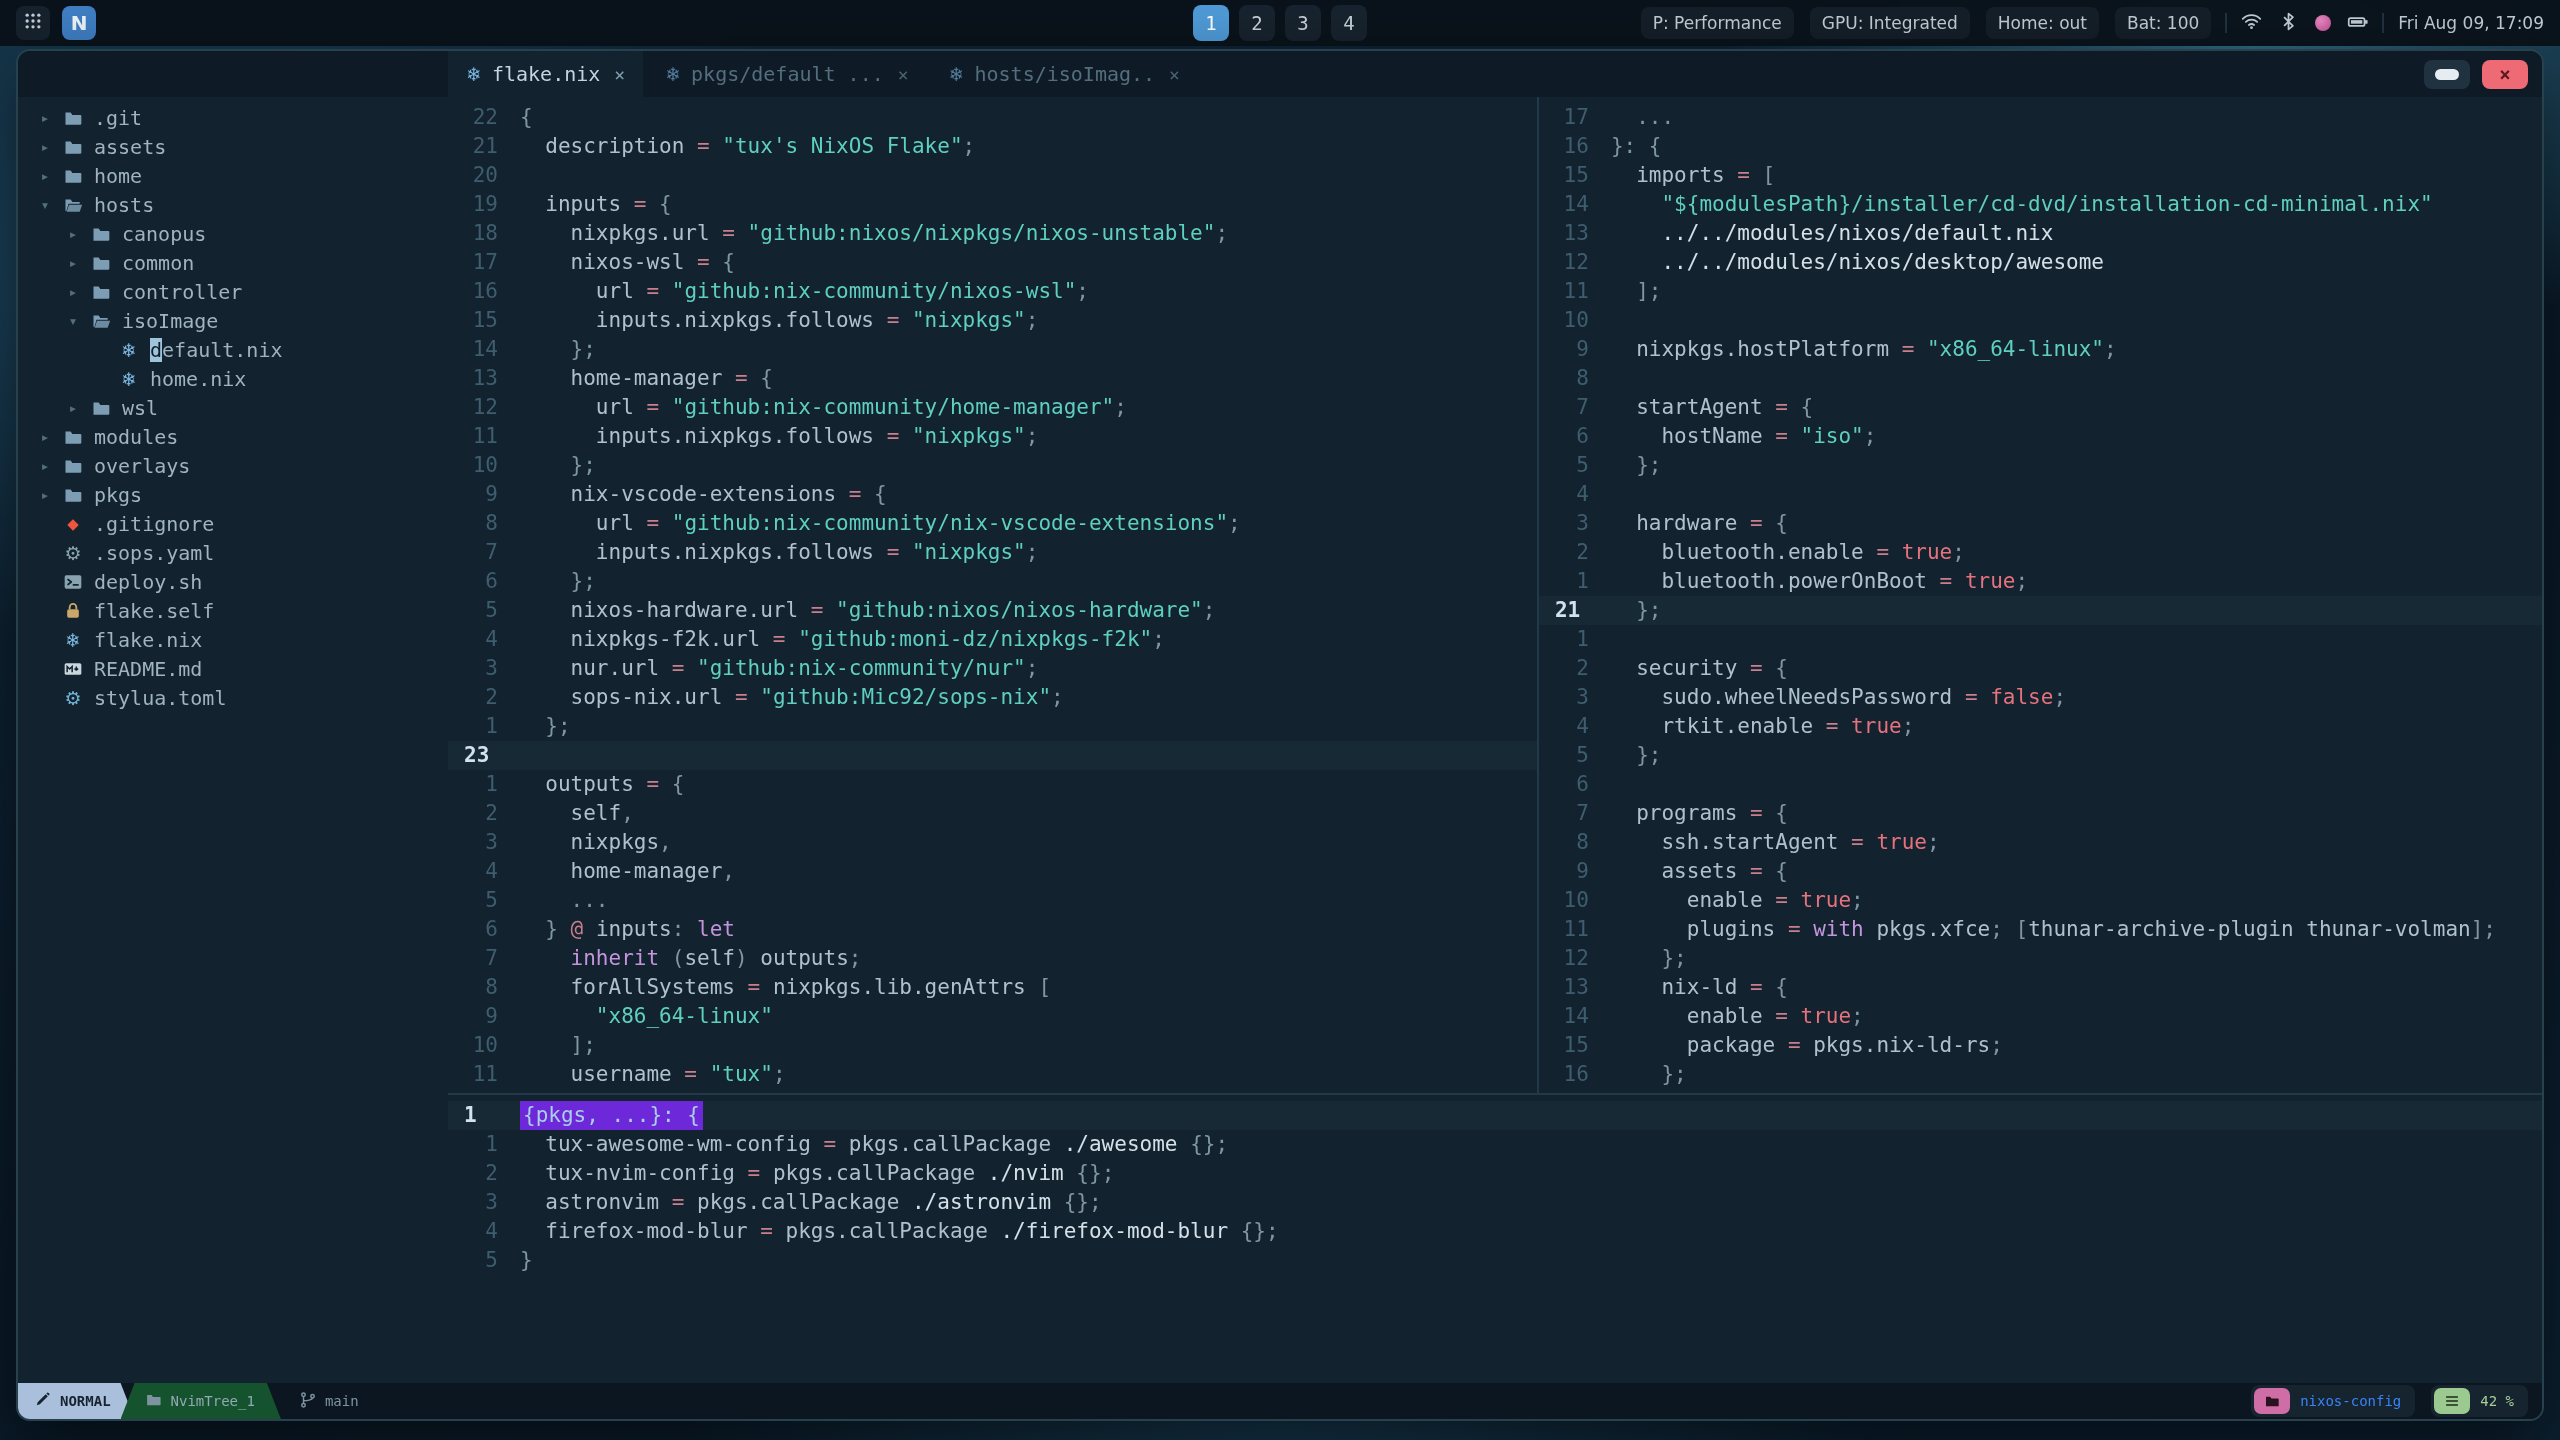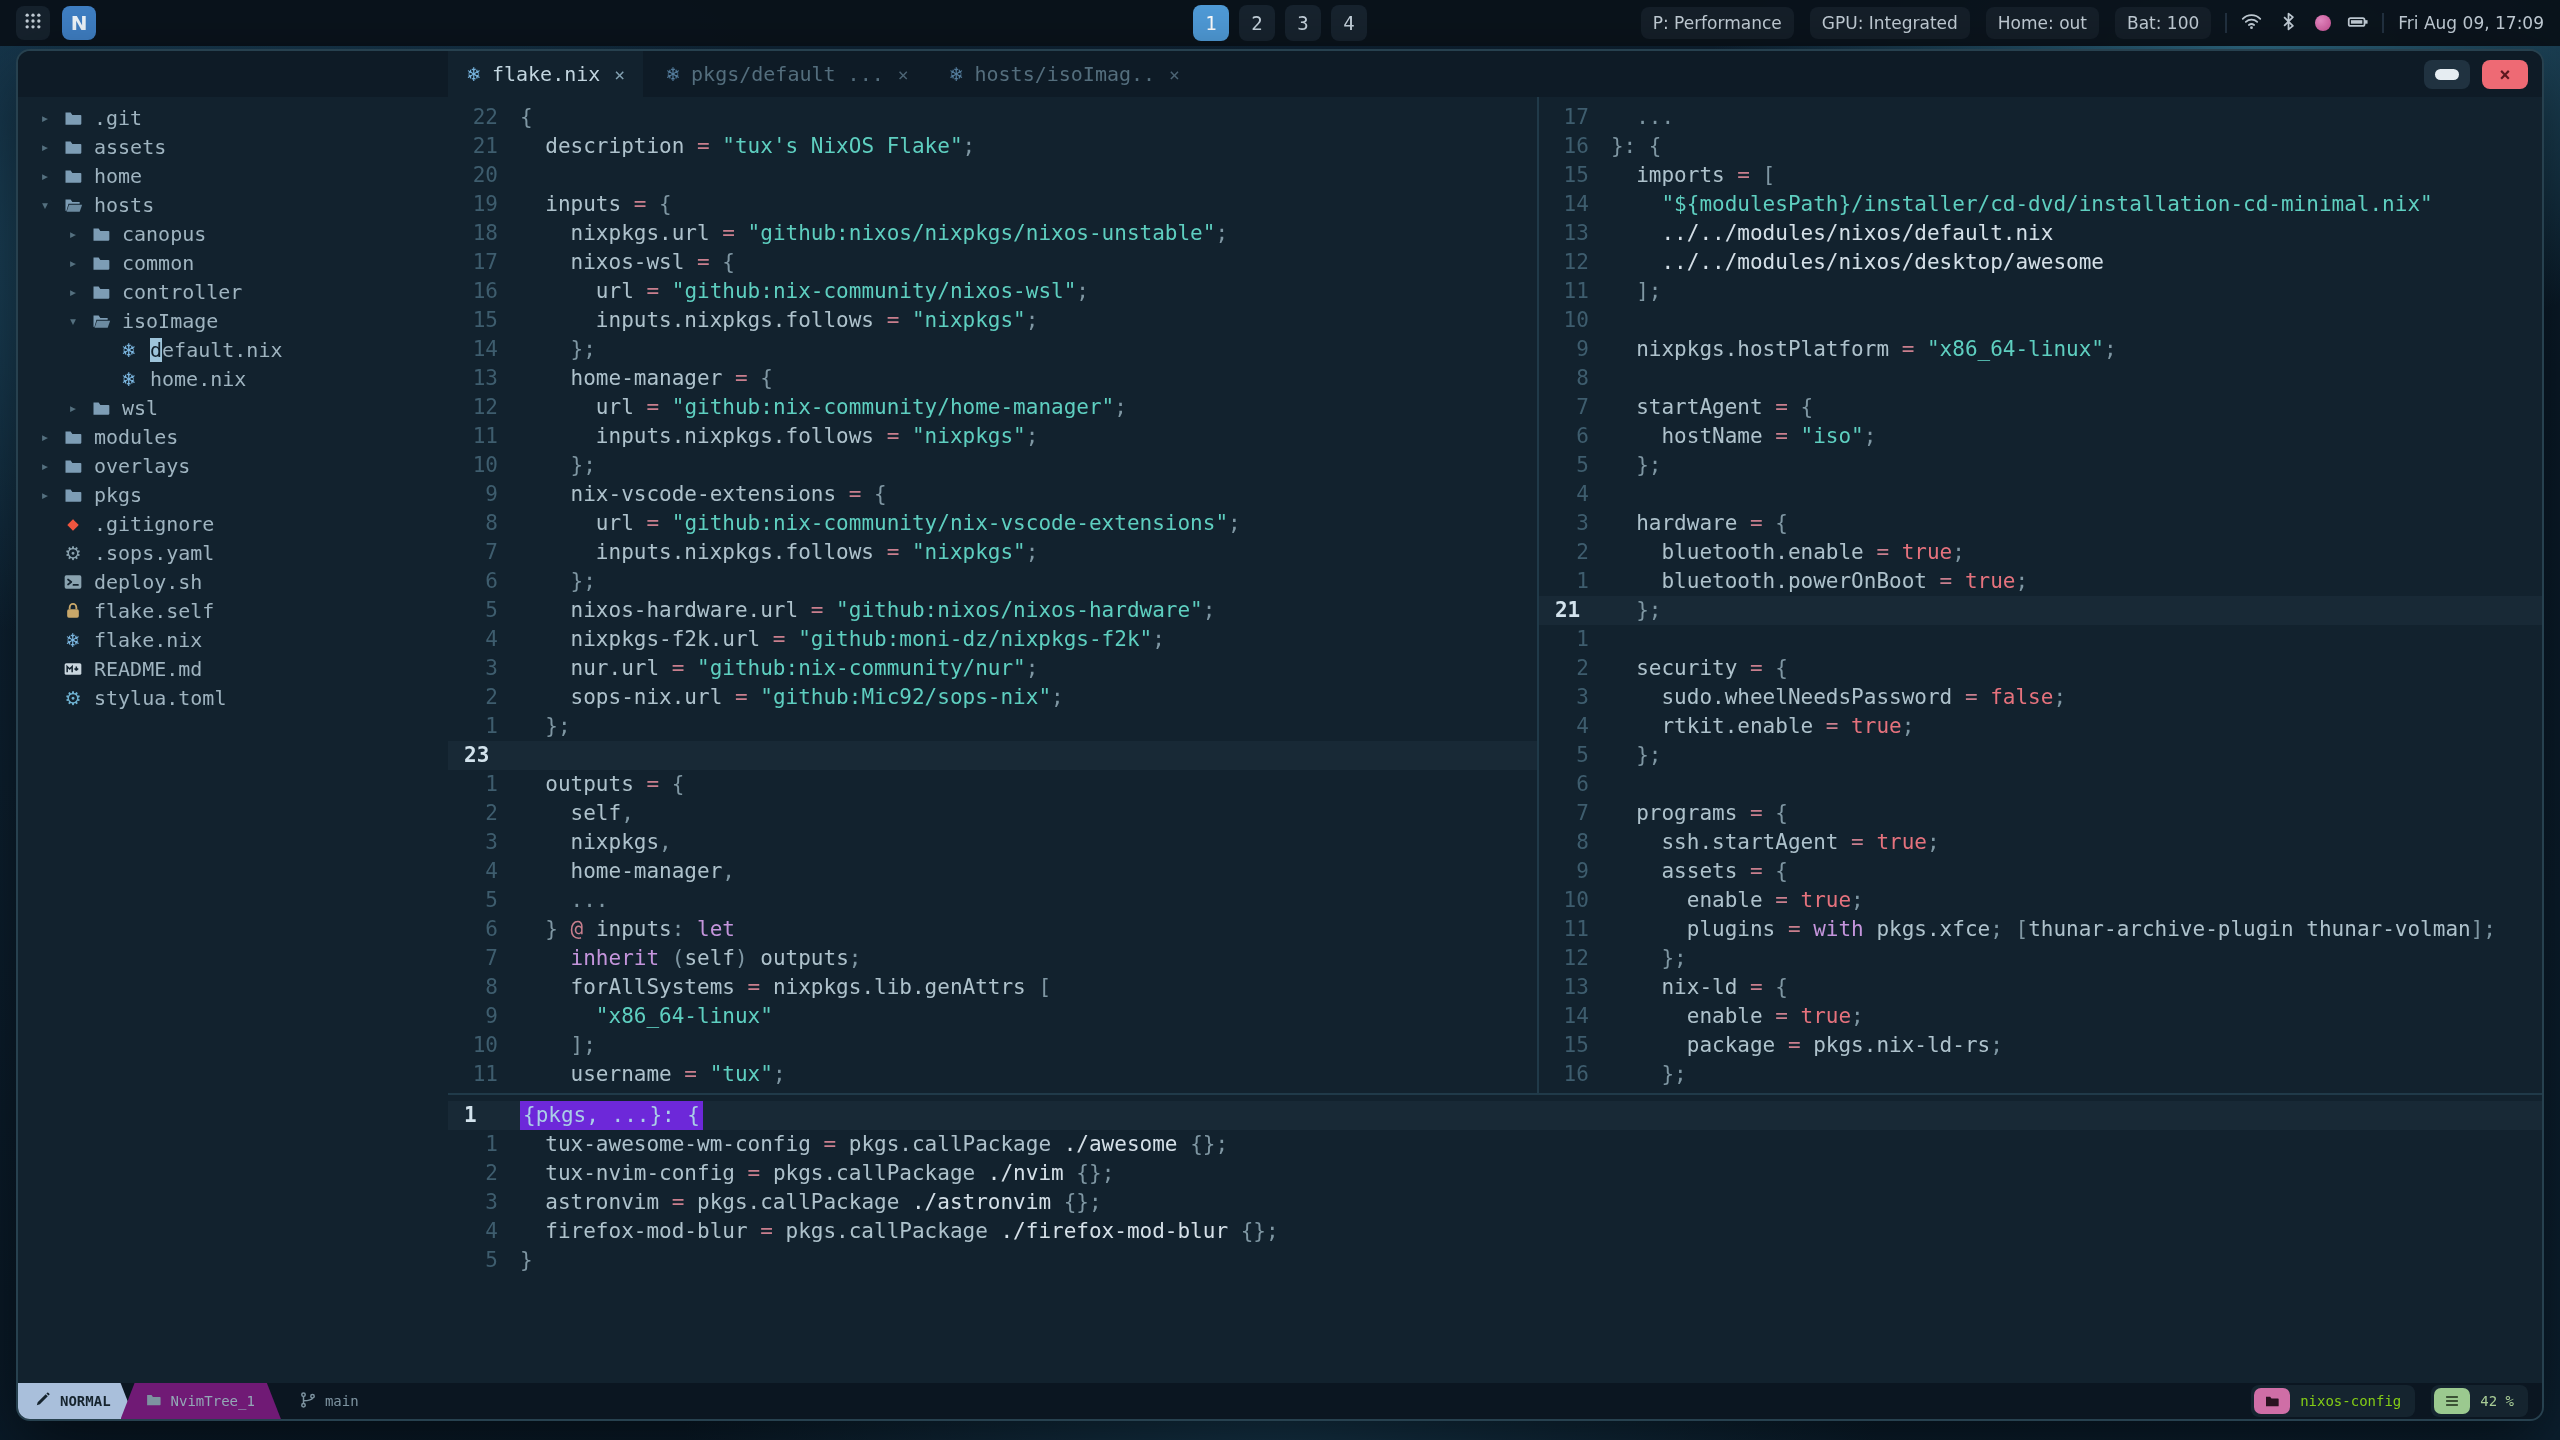--- a/index.html
+++ b/index.html
@@ -97,34 +97,34 @@
   .tk-path{color:#d5e0e8;}
   .tk-sel{color:#aacfe6;}
 
   
   .statusline{height:36px;flex:none;background:#0b1621;display:flex;align-items:center;
     font-size:14px;overflow:hidden;}
   .sl-mode{background:#a9bfdb;color:#16242e;font-weight:bold;display:flex;align-items:center;
     gap:9px;padding:0 24px 0 16px;height:100%;
     clip-path:polygon(0 0,calc(100% - 14px) 0,100% 100%,0 100%);}
   .sl-mode svg{width:17px;height:17px;}
-  .sl-buffer{background:#701a75;color:#93a9b6;display:flex;align-items:center;gap:9px;
+  .sl-buffer{background:#14532d;color:#93a9b6;display:flex;align-items:center;gap:9px;
     padding:0 26px 0 24px;height:100%;margin-left:-14px;
     clip-path:polygon(14px 0,calc(100% - 14px) 0,100% 100%,0 100%);}
   .sl-buffer svg{width:17px;height:17px;color:#7d93a0;}
   .sl-branch{margin-left:18px;color:#7d93a0;display:flex;align-items:center;gap:8px;}
   .sl-branch svg{width:18px;height:18px;}
   .sl-right{margin-left:auto;display:flex;align-items:center;gap:16px;padding-right:14px;}
   .sl-group{display:flex;align-items:center;gap:10px;background:#15242f;border-radius:8px;
     padding:3px 14px 3px 3px;}
   .chip-ic{width:36px;height:26px;border-radius:7px;display:flex;align-items:center;justify-content:center;}
   .chip-ic svg{width:16px;height:16px;}
   .chip-ic.pink{background:#cf6ea6;color:#2a1220;}
   .chip-ic.green{background:#9bc98f;color:#1c2b18;}
-  .sl-project{color:#84cc16;}
+  .sl-project{color:#3b82f6;}
   .sl-scroll{color:#a8cc96;}
 </style>
 </head>
 <body>
 
 <div class="desktop">
 
   <div class="topbar">
     <div class="tb-left">
       <div class="tb-chip">

